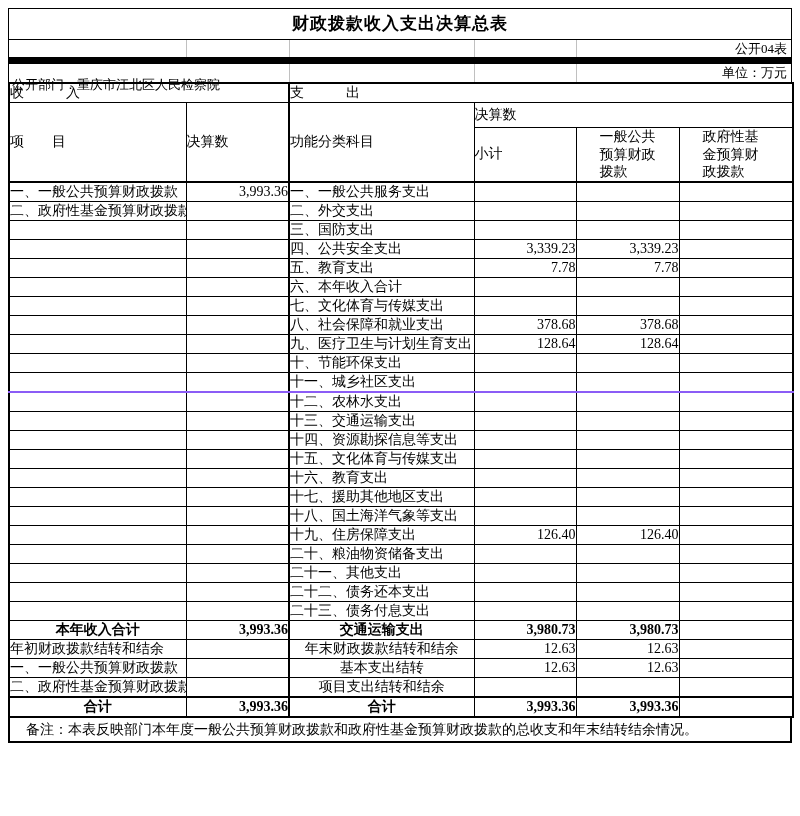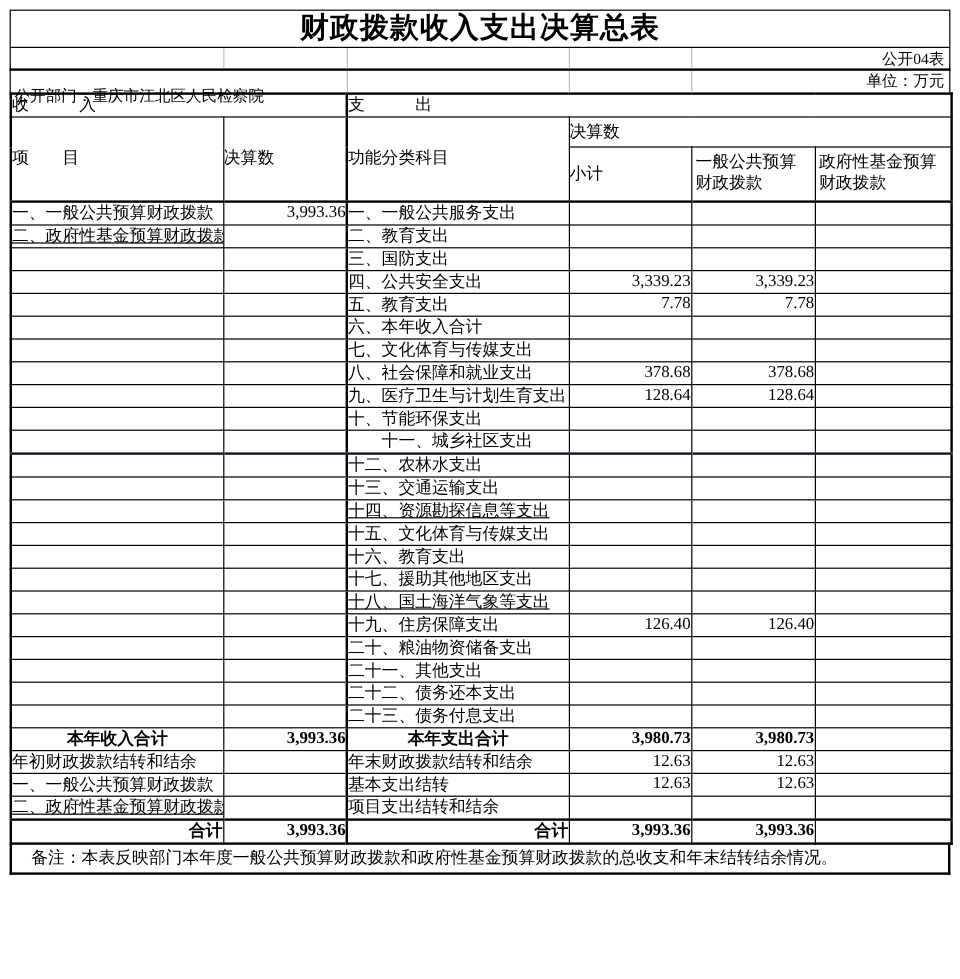--- a/index.html
+++ b/index.html
@@ -6,60 +6,60 @@
   body{
     width:800px;height:816px;overflow:hidden;
     font-family:"Liberation Serif","DejaVu Serif",serif;
     color:#000;
   }
   .sheet{position:relative;width:784px;margin:0 auto;padding-top:8px;}
   
   .titlebox{
     height:30px;line-height:30px;text-align:center;
     border:1px solid #000;border-bottom:1px solid #000;
-    font-size:24px;font-weight:bold;letter-spacing:1px;
+    font-size:17px;font-weight:bold;letter-spacing:1px;
   }
   .metarow{
     position:relative;height:17px;line-height:17px;
     border-left:1px solid #000;border-right:1px solid #000;
     font-size:13px;
   }
-  .metarow.r1{border-bottom:2px solid #000000;}
+  .metarow.r1{border-bottom:7px solid #000000;}
   .metarow.r2{height:18px;line-height:18px;}
   .meta-left{position:absolute;left:3px;top:12px;}
   .meta-right{position:absolute;right:4px;top:0;}
   .vgrid{position:absolute;top:0;bottom:0;width:1px;background:#c0c0c0;}
   
   table.main{
     table-layout:fixed;border-collapse:collapse;
     width:784px;border:2px solid #000;
   }
   table.main td{
     border:1px solid #000;overflow:hidden;white-space:nowrap;
     font-size:14px;padding:0;vertical-align:middle;
   }
   thead td{text-align:left;font-weight:normal;font-size:15px;}
   tr.h1{height:19px;}
   tr.h2{height:25px;}
   tr.h3{height:45px;}
-  tr.h3 td.wrap{white-space:normal;line-height:1.25;padding:0 3px;}
+  tr.h3 td.wrap{white-space:normal;line-height:1.25;padding:0 23px;}
   .hb{border-bottom:2px solid #000 !important;}
   .exp-div{border-left:2px solid #000 !important;}
   tbody tr{height:14px;}
   td.iname{text-align:left;padding-left:3px;}
   td.ename{text-align:left;padding-left:4px;margin-top:24px;}
   td.num{text-align:right;font-size:15px;padding-right:6px;}
   td.inum{padding-right:3px;}
   td.center{text-align:center;padding-left:0;}
-  td.right{text-align:left;padding-left:0;padding-right:4px;}
-  td.small{font-size:12.5px;text-decoration:underline;}
+  td.right{text-align:center;padding-left:0;padding-right:4px;}
+  td.small{font-size:12.5px;}
   td.xsmall{font-size:12px;}
   td.bold,tr .bold{font-weight:bold;}
-  tr.gray-b td{border-bottom:2px solid #0f172a;padding-left:28px;}
-  tr.thick-t td{border-top:2px solid #000;text-align:right;}
+  tr.gray-b td{border-bottom:2px solid #8b5cf6;}
+  tr.thick-t td{border-top:2px solid #000;}
   
   .notebox{
     height:23px;line-height:23px;
     border:2px solid #000;border-top:none;
     font-size:14px;padding-left:16px;white-space:nowrap;overflow:hidden;
   }
 </style>
 </head>
 <body>
 
@@ -114,21 +114,21 @@
           <td class="iname">一、一般公共预算财政拨款</td>
           <td class="num inum">3,993.36</td>
           <td class="ename exp-div">一、一般公共服务支出</td>
           <td class="num"></td>
           <td class="num"></td>
           <td class="num"></td>
         </tr>
         <tr>
           <td class="iname small">二、政府性基金预算财政拨款</td>
           <td class="num inum"></td>
-          <td class="ename exp-div">二、教育支出</td>
+          <td class="ename exp-div">二、外交支出</td>
           <td class="num"></td>
           <td class="num"></td>
           <td class="num"></td>
         </tr>
         <tr>
           <td class="iname"></td>
           <td class="num inum"></td>
           <td class="ename exp-div">三、国防支出</td>
           <td class="num"></td>
           <td class="num"></td>
@@ -290,21 +290,21 @@
           <td class="iname"></td>
           <td class="num inum"></td>
           <td class="ename exp-div">二十三、债务付息支出</td>
           <td class="num"></td>
           <td class="num"></td>
           <td class="num"></td>
         </tr>
         <tr>
           <td class="iname center bold">本年收入合计</td>
           <td class="num inum bold">3,993.36</td>
-          <td class="ename exp-div center bold">本年支出合计</td>
+          <td class="ename exp-div center bold">交通运输支出</td>
           <td class="num bold">3,980.73</td>
           <td class="num bold">3,980.73</td>
           <td class="num bold"></td>
         </tr>
         <tr>
           <td class="iname">年初财政拨款结转和结余</td>
           <td class="num inum"></td>
           <td class="ename exp-div right">年末财政拨款结转和结余</td>
           <td class="num">12.63</td>
           <td class="num">12.63</td>

